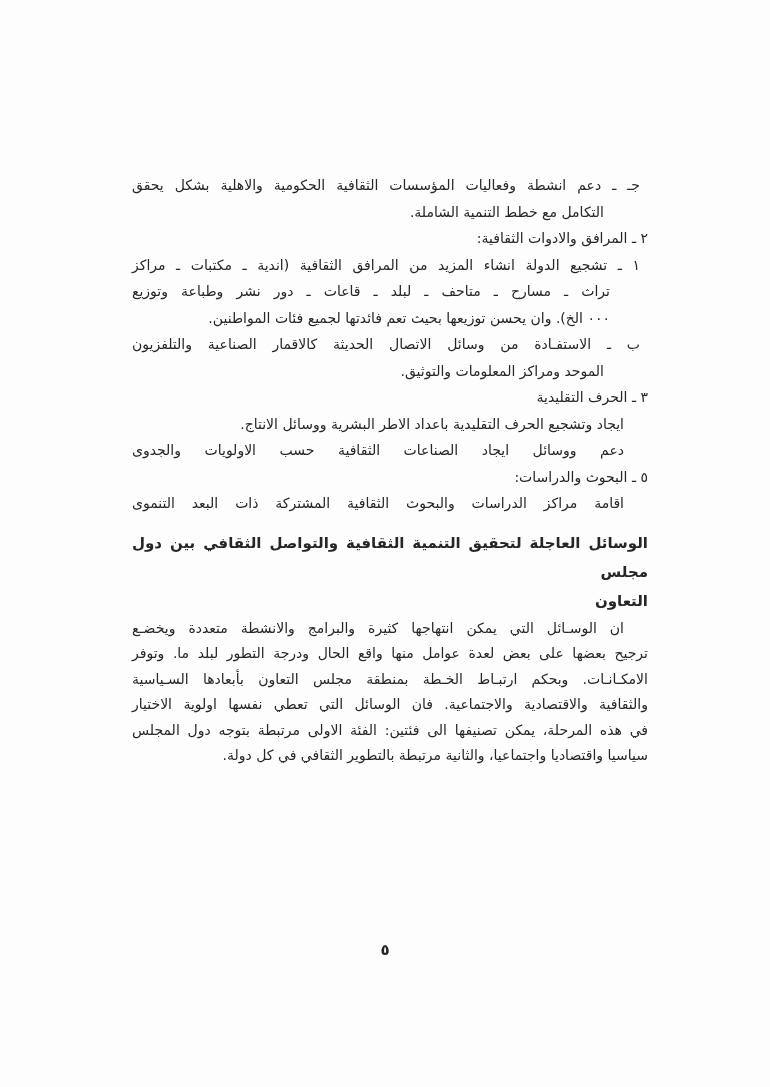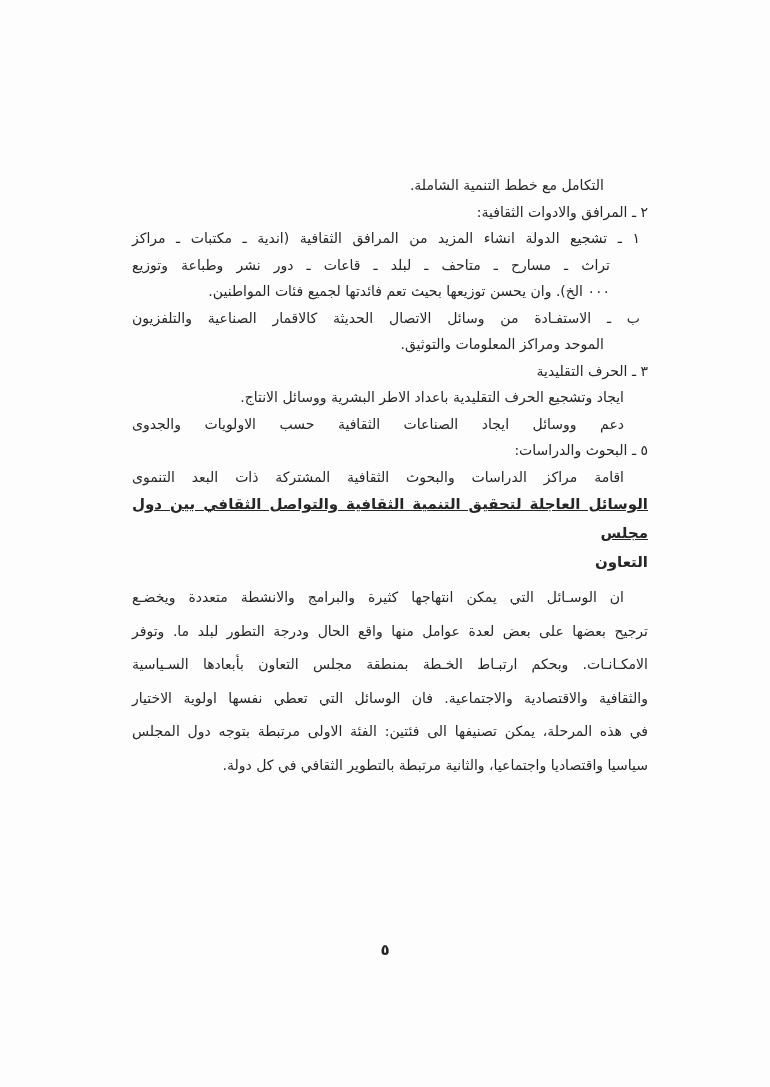--- a/index.html
+++ b/index.html
@@ -38,43 +38,43 @@
   .ind1 { padding-right: 8px;  }
   .ind2 { padding-right: 24px; }
   .ind3 { padding-right: 44px; }
   .indA { padding-right: 38px; }
   .heading {
     font-weight: bold;
     font-size: 15px;
     line-height: 29px;
   }
   .heading-first {
-    text-decoration: underline;
+    margin-top: 12px;
   }
   .para {
     line-height: 25.5px;
-    margin-top: 8px;
   }
   .page-number {
     position: absolute;
     top: 941px;
     left: 0;
     width: 770px;
     text-align: center;
     font-size: 15px;
     font-weight: bold;
     direction: rtl;
   }
 </style>
 </head>
 <body>
 
 <div class="page">
   <div class="content" dir="rtl" lang="ar">
 
+    <div class="line ind1 just">جـ ـ دعم انشطة وفعاليات المؤسسات الثقافية الحكومية والاهلية بشكل يحقق</div>
     <div class="line ind3">التكامل مع خطط التنمية الشاملة.</div>
 
     <div class="line">٢ ـ المرافق والادوات الثقافية:</div>
 
     <div class="line ind1 just">١ ـ تشجيع الدولة انشاء المزيد من المرافق الثقافية (اندية ـ مكتبات ـ مراكز</div>
     <div class="line indA just">تراث ـ مسارح ـ متاحف ـ لبلد ـ قاعات ـ دور نشر وطباعة وتوزيع</div>
     <div class="line indA">٠٠٠ الخ). وان يحسن توزيعها بحيث تعم فائدتها لجميع فئات المواطنين.</div>
 
     <div class="line ind1 just">ب ـ الاستفـادة من وسائل الاتصال الحديثة كالاقمار الصناعية والتلفزيون</div>
     <div class="line ind3">الموحد ومراكز المعلومات والتوثيق.</div>

